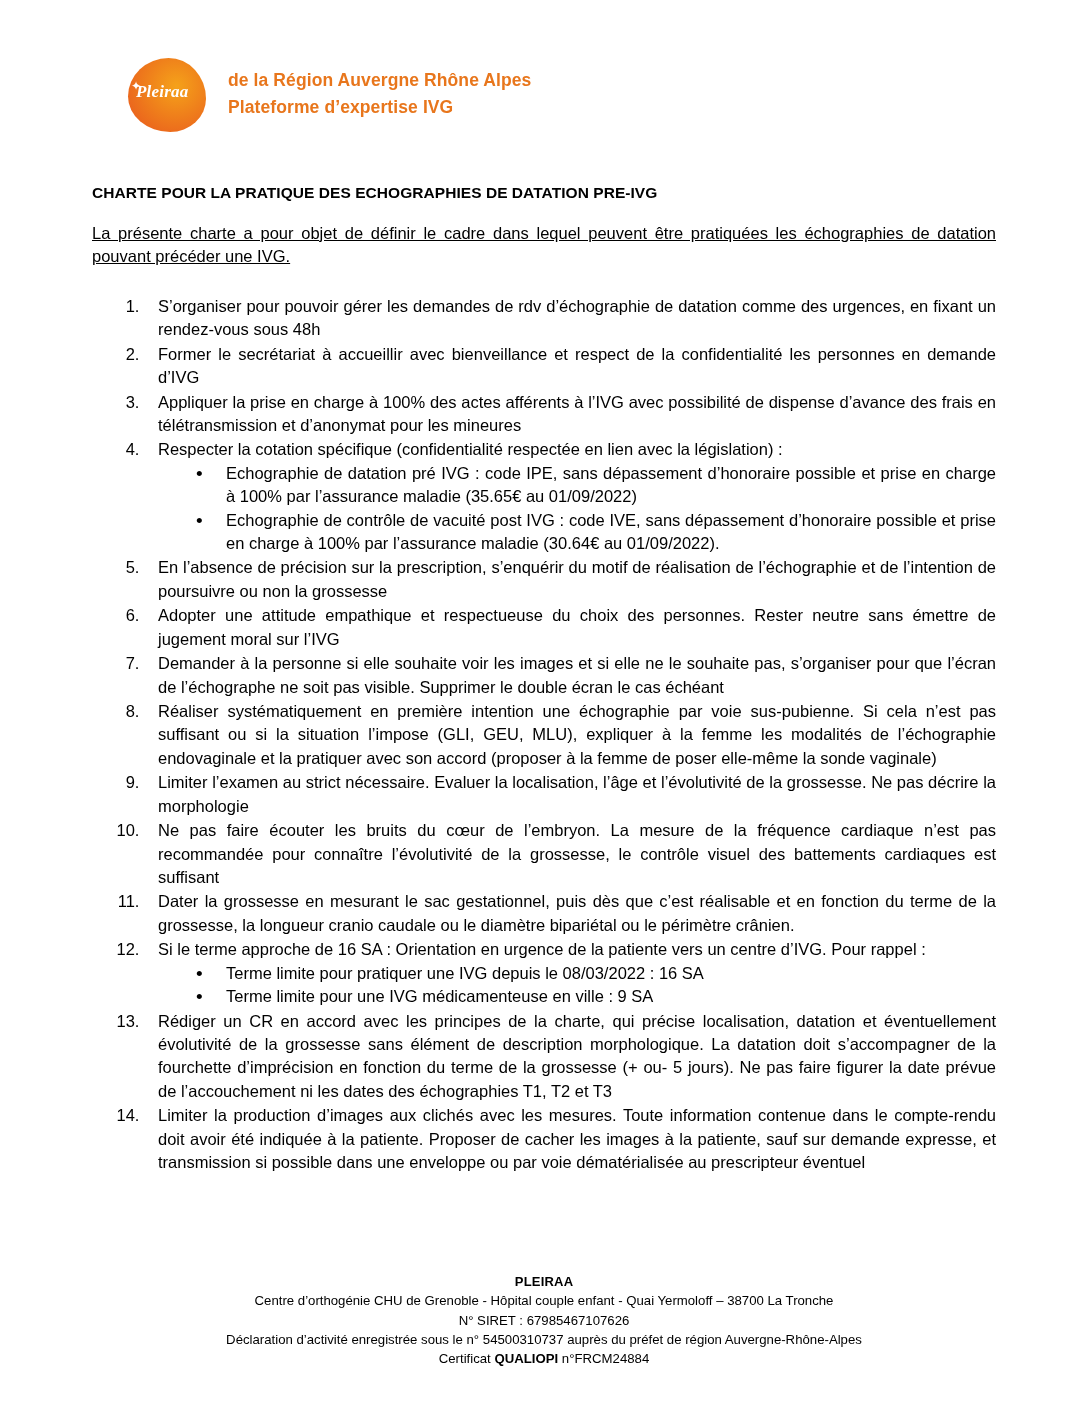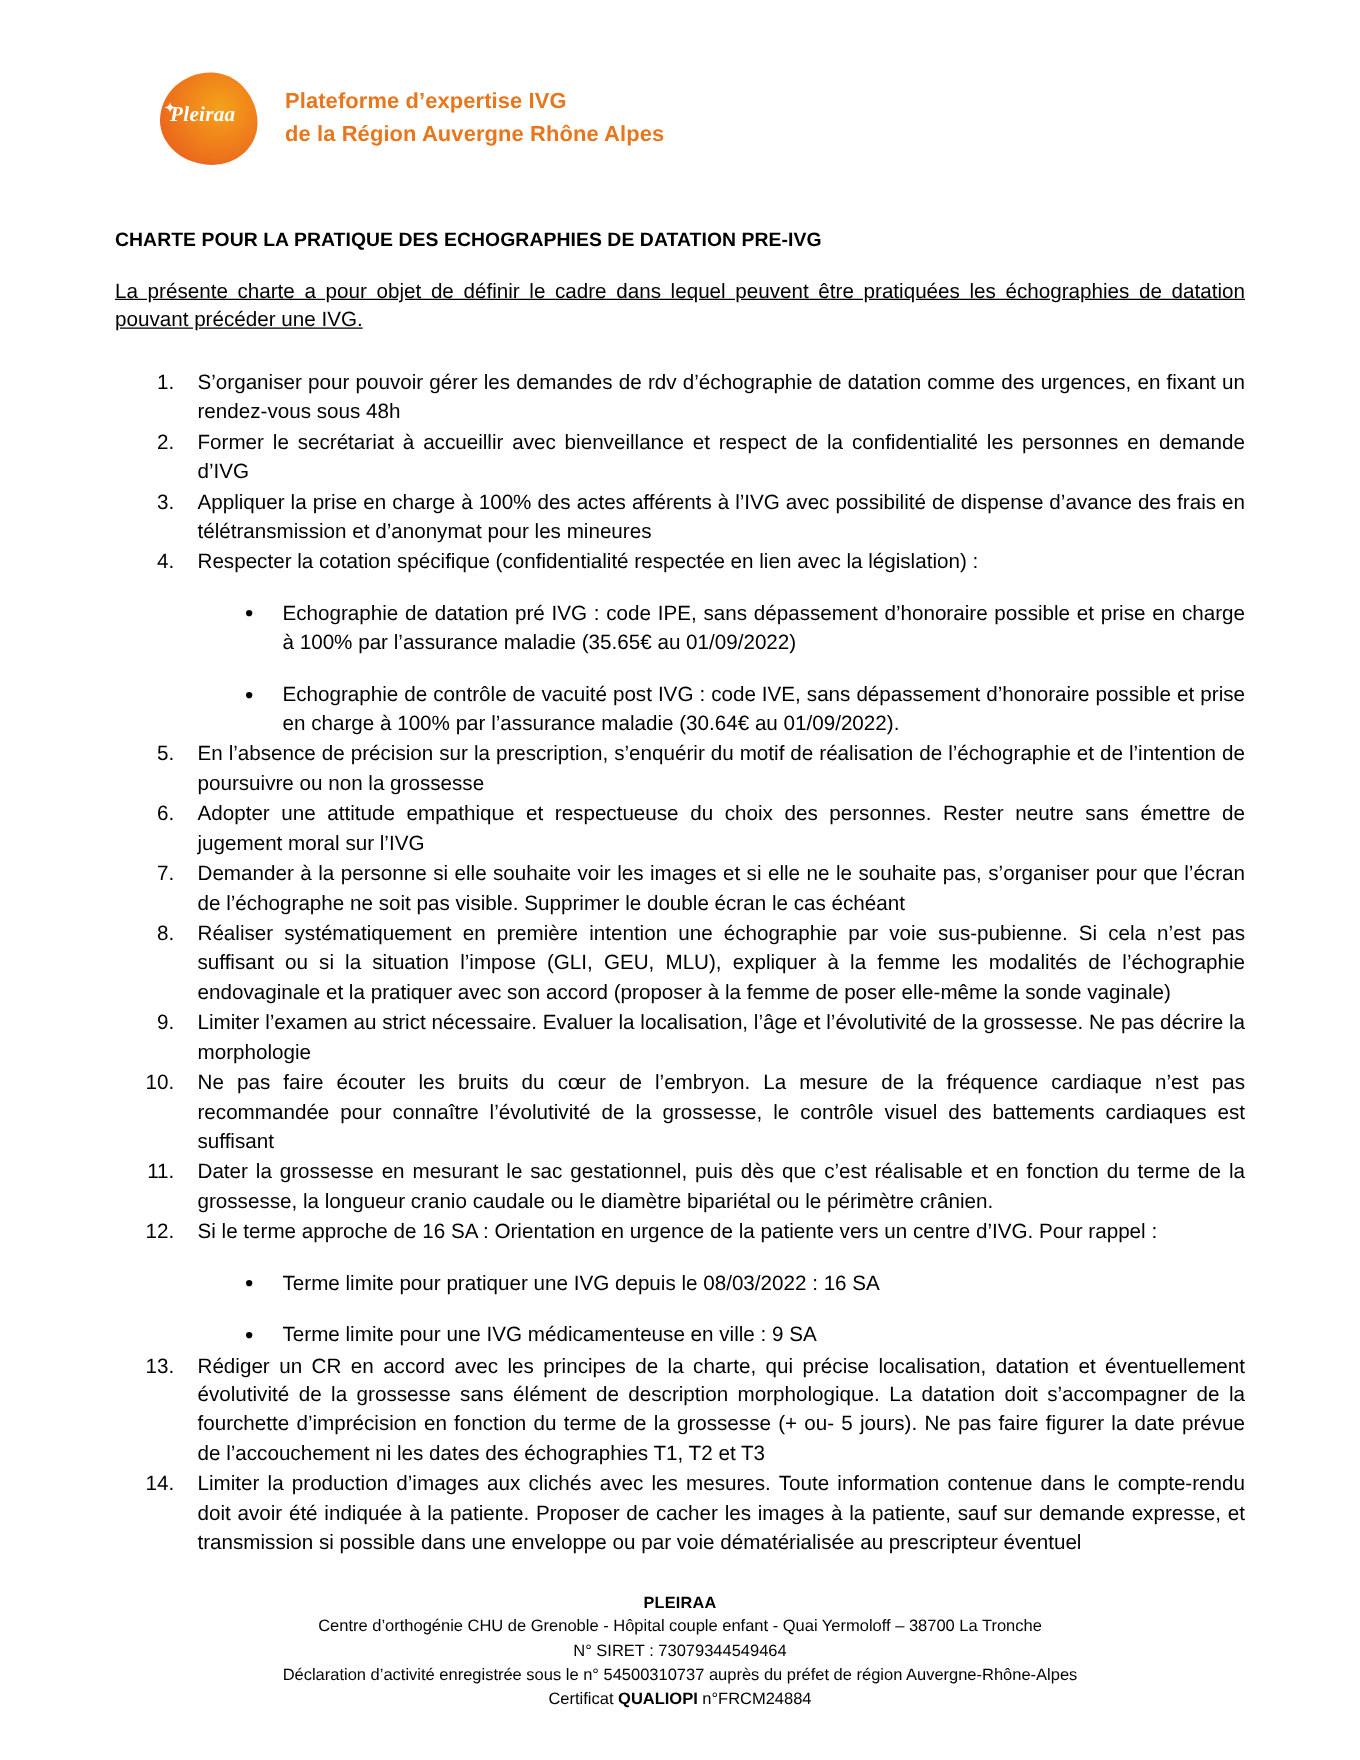--- a/index.html
+++ b/index.html
@@ -106,21 +106,20 @@
   ul.sub {
     list-style: none;
     margin: 0;
     padding-left: 34px;
   }
   ul.sub > li {
     position: relative;
     padding-left: 34px;
     text-align: justify;
     text-justify: inter-word;
-    margin-top: 18px;
   }
   ul.sub > li::before {
     content: "\2022";
     position: absolute;
     left: 4px;
     top: -1px;
     font-size: 19px;
   }
 
   
@@ -145,22 +144,22 @@
 
 <div class="page">
 
   <div class="header">
     <div class="logo-wrap">
       <div class="logo-blob"></div>
       <span class="logo-star">✦</span>
       <span class="logo-text">Pleiraa</span>
     </div>
     <div class="brand-lines">
+      <div>de la Région Auvergne Rhône Alpes</div>
       <div>Plateforme d’expertise IVG</div>
-      <div>de la Région Auvergne Rhône Alpes</div>
     </div>
   </div>
 
   <div class="doc-title">CHARTE POUR LA PRATIQUE DES ECHOGRAPHIES DE DATATION PRE-IVG</div>
 
   <p class="intro">La présente charte a pour objet de définir le cadre dans lequel peuvent être pratiquées les échographies de datation pouvant précéder une IVG.</p>
 
   <ol class="charter">
     <li>
       <span>S’organiser pour pouvoir gérer les demandes de rdv d’échographie de datation comme des urgences, en fixant un rendez-vous sous 48h</span>
@@ -210,18 +209,18 @@
       <span>Rédiger un CR en accord avec les principes de la charte, qui précise localisation, datation et éventuellement évolutivité de la grossesse sans élément de description morphologique. La datation doit s’accompagner de la fourchette d’imprécision en fonction du terme de la grossesse (+ ou- 5 jours). Ne pas faire figurer la date prévue de l’accouchement ni les dates des échographies T1, T2 et T3</span>
     </li>
     <li>
       <span>Limiter la production d’images aux clichés avec les mesures. Toute information contenue dans le compte-rendu doit avoir été indiquée à la patiente. Proposer de cacher les images à la patiente, sauf sur demande expresse, et transmission si possible dans une enveloppe ou par voie dématérialisée au prescripteur éventuel</span>
     </li>
   </ol>
 
   <div class="footer">
     <div class="f-title">PLEIRAA</div>
     <div>Centre d’orthogénie CHU de Grenoble - Hôpital couple enfant - Quai Yermoloff – 38700 La Tronche</div>
-    <div>N° SIRET : 73079344549464</div>
+    <div>N° SIRET : 67985467107626</div>
     <div>Déclaration d’activité enregistrée sous le n° 54500310737 auprès du préfet de région Auvergne-Rhône-Alpes</div>
     <div><span>Certificat </span><span class="b">QUALIOPI</span><span> n°FRCM24884</span></div>
   </div>
 
 </div>
 
 </body></html>

